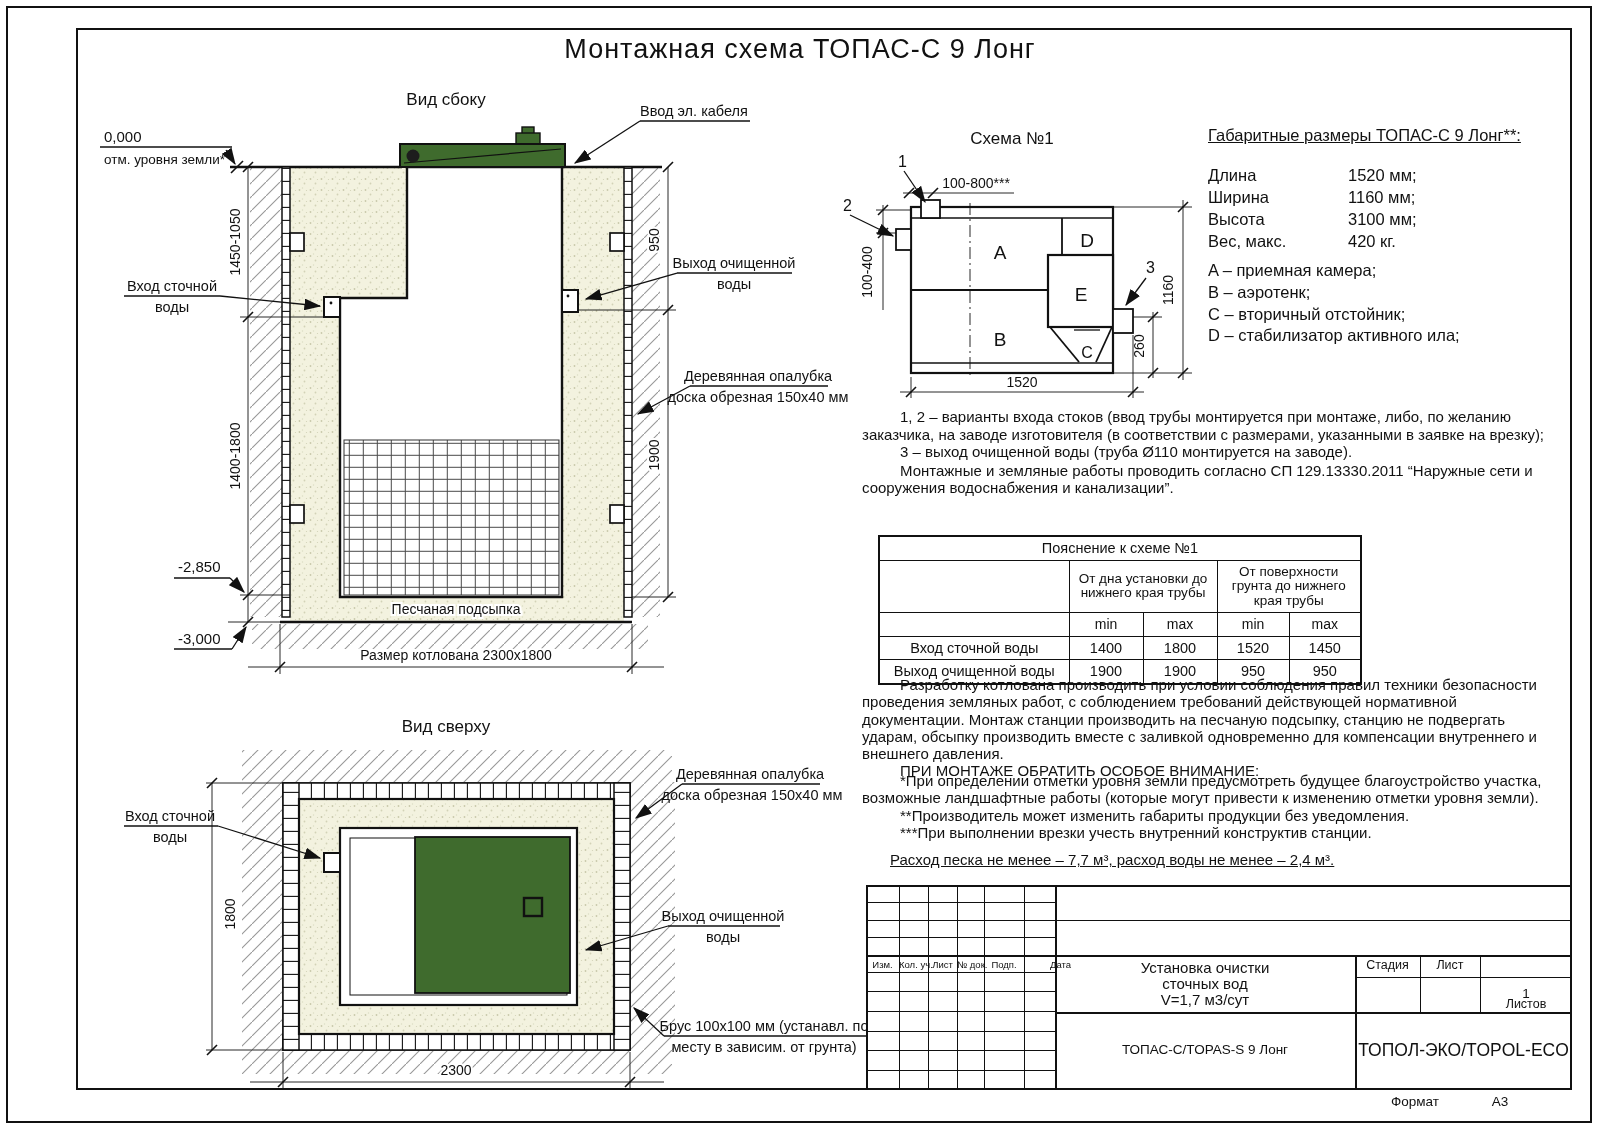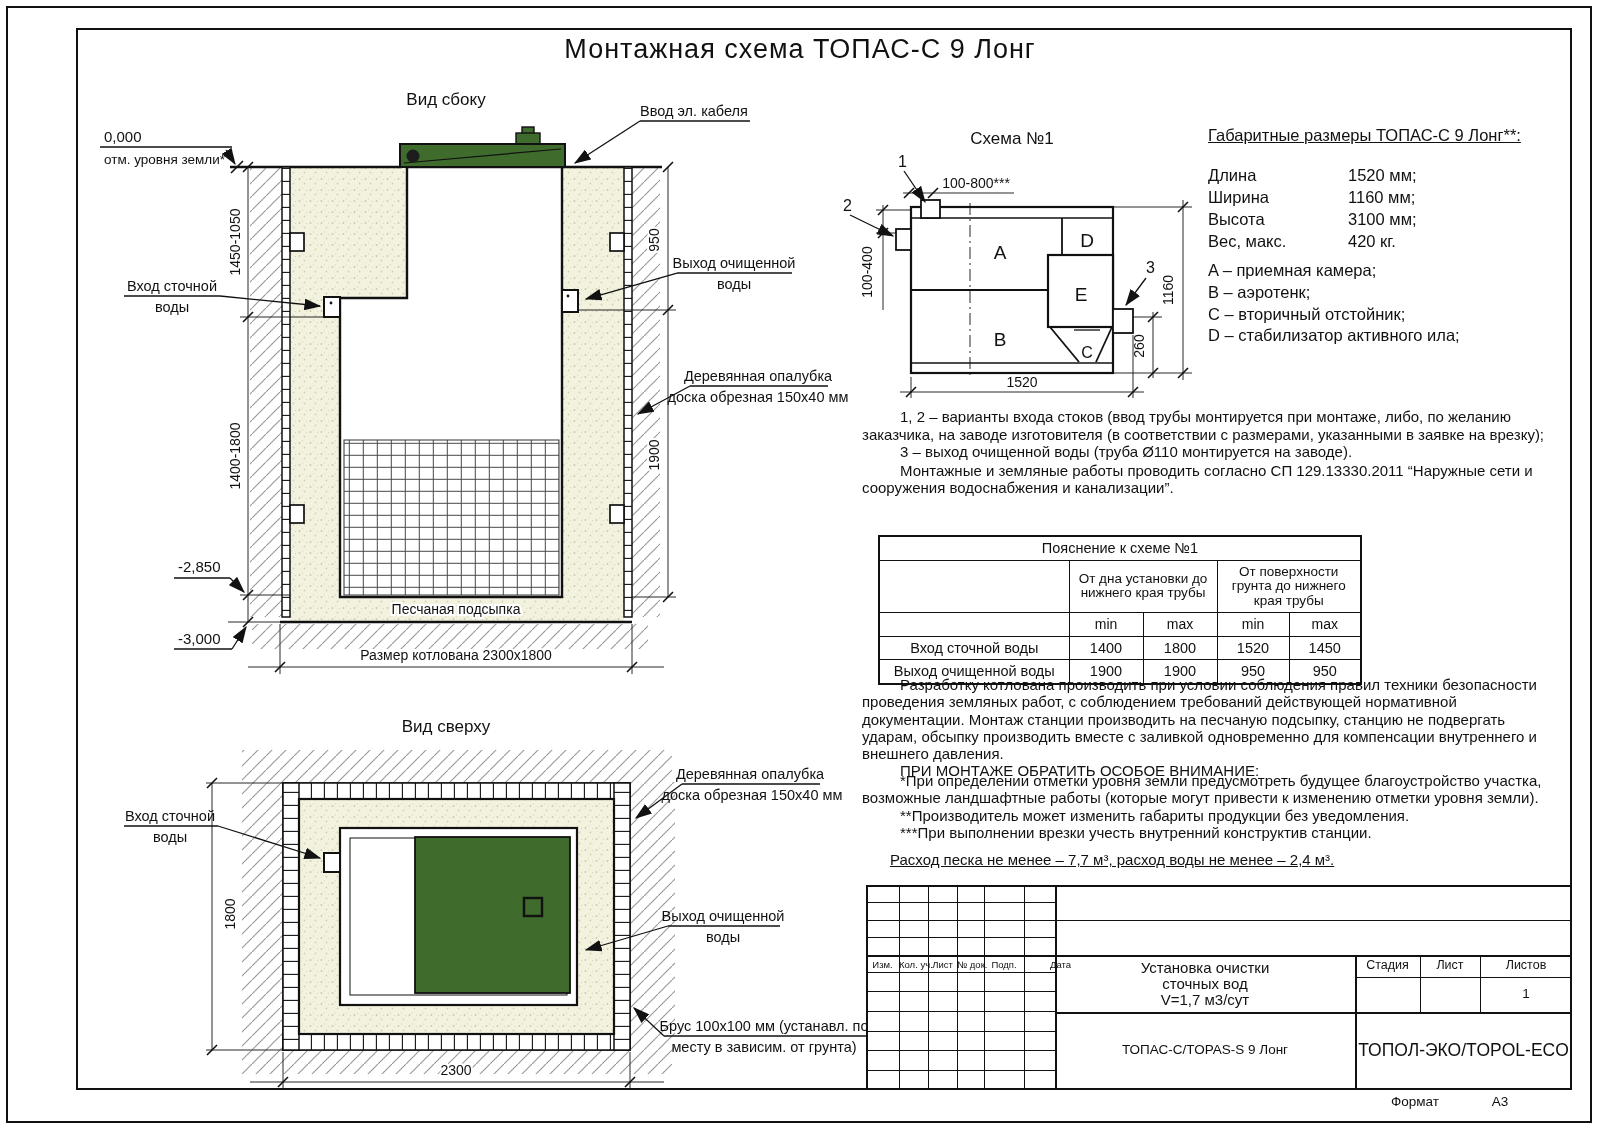--- a/index.html
+++ b/index.html
@@ -469,19 +469,19 @@
   <div class="sc rev-h" style="left:928px; top: 957px; width:29px;">Лист</div>
   <div class="sc rev-h" style="left:957px; top: 957px; width:27px;">№ док.</div>
   <div class="sc rev-h" style="left:984px; top: 957px; width:40px;">Подп.</div>
   <div class="sc rev-h" style="left:1024px; top: 957px; width:49px;padding-left:24px;">Дата</div>
   <div class="sc" style="left:1055px; top:959px; width:300px; font-size:15px;">Установка очистки</div>
   <div class="sc" style="left:1055px; top:975px; width:300px; font-size:15px;">сточных вод</div>
   <div class="sc" style="left:1055px; top:991px; width:300px; font-size:15px;">V=1,7 м3/сут</div>
   <div class="sc" style="left:1055px; top:1042px; width:300px; font-size:13.5px;">ТОПАС-С/TOPAS-S 9 Лонг</div>
   <div class="sc" style="left:1355px; top:958px; width:65px; font-size:12.5px;">Стадия</div>
   <div class="sc" style="left:1420px; top:958px; width:60px; font-size:12.5px;">Лист</div>
-  <div class="sc" style="left:1480px; top:958px; width:92px; font-size:12.5px;">Листов</div>
+  <div class="sc" style="left:1480px; top:997px; width:92px; font-size:12.5px;">Листов</div>
   <div class="sc" style="left:1480px; top:986px; width:92px; font-size:13.5px;">1</div>
   <div class="sc" style="left:1355px; top:1040px; width:217px; font-size:17.5px;">ТОПОЛ-ЭКО/TOPOL-ECO</div>
 
   <div class="sc fmt" style="left:1380px; top:1094px; width:70px;">Формат</div>
   <div class="sc fmt" style="left:1478px; top:1094px; width:44px;">А3</div>
 </div>
 
 </body></html>

